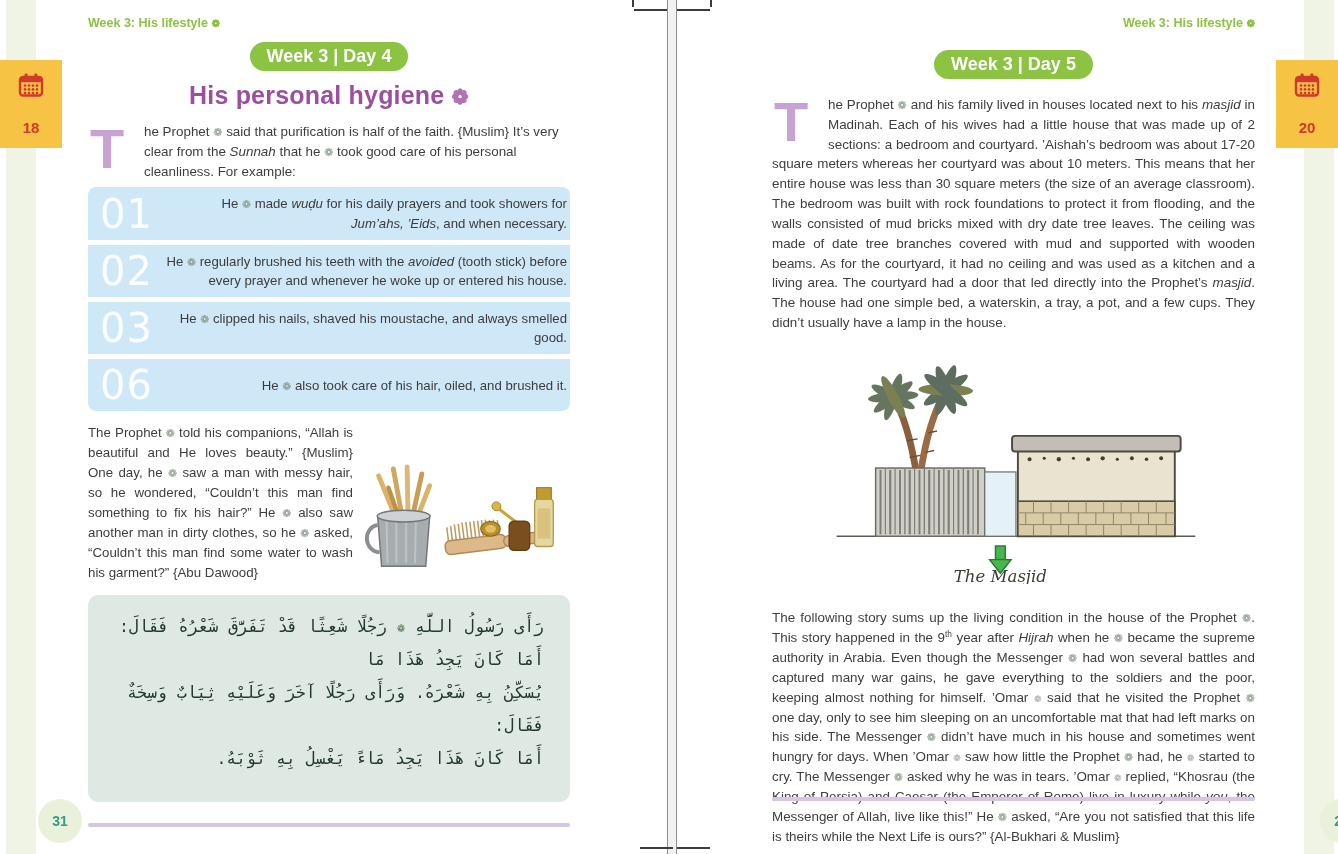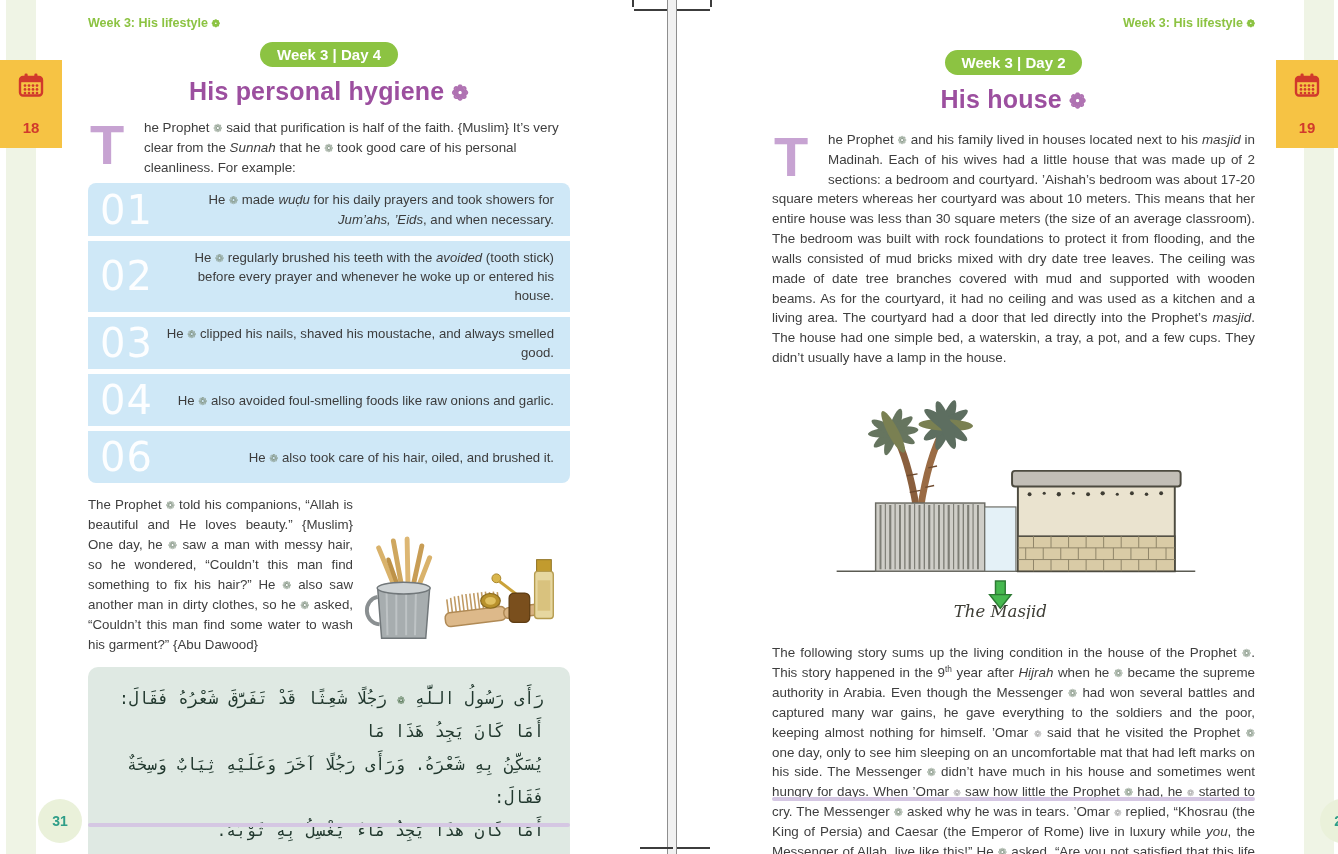--- a/index.html
+++ b/index.html
@@ -30,32 +30,32 @@
   
   .page-header { position:absolute; top:16px; font-size:12.5px; font-weight:600; color:#8cc342; }
   .page-header .sym { color:#8cc342; }
 
   
   .col { position:absolute; top:40px; }
   .col-left  { left:88px;  width:482px; }
   .col-right { left:772px; width:483px; }
 
   .day-badge { display:table; margin:2px auto 0; background:#8cc342; color:#fff;
-               font-weight:bold; font-size:15px; padding:4px 17px; border-radius:15px; }
+               font-weight:bold; font-size:18px; padding:4px 17px; border-radius:15px; }
   .page-title { margin-top:10px; text-align:center; font-size:25px; font-weight:bold;
                 color:#9c4f9f; letter-spacing:.2px; }
   .page-title .sym { color:#9c4f9f; opacity:.8; }
 
   .dropcap { float:left; font-size:56px; line-height:44px; font-weight:bold; color:#c7a3d2;
              width:44px; margin:5px 10px 0 2px; }
   .intro { margin-top:12px; font-size:13.4px; line-height:1.48; }
 
   
   .hygiene-list { margin-top:6px; display:flex; flex-direction:column; gap:5px; }
-  .list-item { background:#cfe8f7; display:flex; align-items:center; padding:7px 16px 7px 12px; }
+  .list-item { background:#cfe8f7; display:flex; align-items:center; padding:7px 3px 7px 12px; }
   .list-item:first-child { border-radius:8px 8px 0 0; }
   .list-item:last-child  { border-radius:0 0 8px 8px; }
   .item-num { width:66px; flex-shrink:0; font-family:"DejaVu Sans", sans-serif;
               font-size:40px; line-height:.95; color:rgba(255,255,255,.95); letter-spacing:1px; }
   .item-text { flex:1; font-size:13.2px; line-height:1.45; color:#3c3c3c;text-align:right; }
 
   
   .para-photo-row { margin-top:12px; display:flex; align-items:flex-end; }
   .companions-para { width:265px; text-align:justify; font-size:13.3px; line-height:1.5; }
   .hygiene-photo { margin-left:8px; margin-top:2px; }
@@ -137,21 +137,21 @@
       <circle cx="7" cy="16.4" r="1.35"></circle>
         <circle cx="11" cy="16.4" r="1.35"></circle>
         <circle cx="15" cy="16.4" r="1.35"></circle>
         <circle cx="19" cy="16.4" r="1.35"></circle>
       <circle cx="7" cy="20" r="1.35"></circle>
         <circle cx="11" cy="20" r="1.35"></circle>
         <circle cx="15" cy="20" r="1.35"></circle>
         <circle cx="19" cy="20" r="1.35"></circle>
     </g>
   </svg>
-  <span class="tab-num">19</span>
+  <span class="tab-num">20</span>
 </div>
 
 <div class="page-header" style="left:88px;">Week 3: His lifestyle <span class="sym sym-pbuh">❁</span></div>
 <div class="page-header" style="left:772px; width:483px; text-align:right;">Week 3: His lifestyle <span class="sym sym-pbuh">❁</span></div>
 
 <div class="col col-left">
 
   <div class="day-badge">Week 3 | Day 4</div>
   <h1 class="page-title">His personal hygiene <span class="sym sym-pbuh">❁</span></h1>
 
@@ -165,24 +165,20 @@
       <div class="item-num">01</div>
       <div class="item-text">He <span class="sym sym-pbuh">❁</span> made <em>wuḍu</em> for his daily prayers and took showers for <em>Jum’ahs, ’Eids</em>, and when necessary.</div>
     </div>
     <div class="list-item">
       <div class="item-num">02</div>
       <div class="item-text">He <span class="sym sym-pbuh">❁</span> regularly brushed his teeth with the <em>avoided</em> (tooth stick) before every prayer and whenever he woke up or entered his house.</div>
     </div>
     <div class="list-item">
       <div class="item-num">03</div>
       <div class="item-text">He <span class="sym sym-pbuh">❁</span> clipped his nails, shaved his moustache, and always smelled good.</div>
-    </div>
-    <div class="list-item">
-      <div class="item-num">04</div>
-      <div class="item-text">He <span class="sym sym-pbuh">❁</span> also avoided foul-smelling foods like raw onions and garlic.</div>
     </div>
     <div class="list-item">
       <div class="item-num">06</div>
       <div class="item-text">He <span class="sym sym-pbuh">❁</span> also took care of his hair, oiled, and brushed it.</div>
     </div>
   </div>
 
   <div class="para-photo-row">
     <div class="companions-para">The Prophet <span class="sym sym-pbuh">❁</span> told his companions, “Allah is beautiful and He loves beauty.” {Muslim} One day, he <span class="sym sym-pbuh">❁</span> saw a man with messy hair, so he wondered, “Couldn’t this man find something to fix his hair?” He <span class="sym sym-pbuh">❁</span> also saw another man in dirty clothes, so he <span class="sym sym-pbuh">❁</span> asked, “Couldn’t this man find some water to wash his garment?” {Abu Dawood}</div>
     <svg class="hygiene-photo" width="206" height="122" viewBox="0 0 210 122">
@@ -246,22 +242,21 @@
   </div>
 </div>
 
 <div class="divider left-pg"></div>
 <div class="page-num-circle left-pg">
   <span>31</span>
 </div>
 
 <div class="col col-right">
 
-  <div class="day-badge" style="margin-top:10px;">Week 3 | Day 2</div>
-  <h1 class="page-title">His house <span class="sym sym-pbuh">❁</span></h1>
+  <div class="day-badge" style="margin-top:10px;">Week 3 | Day 5</div>
 
   <div class="body-para" style="margin-top:16px;">
     <span class="dropcap">T</span>
     <span>he Prophet <span class="sym sym-pbuh">❁</span> and his family lived in houses located next to his <em>masjid</em> in Madinah. Each of his wives had a little house that was made up of 2 sections: a bedroom and courtyard. ’Aishah’s bedroom was about 17-20 square meters whereas her courtyard was about 10 meters. This means that her entire house was less than 30 square meters (the size of an average classroom). The bedroom was built with rock foundations to protect it from flooding, and the walls consisted of mud bricks mixed with dry date tree leaves. The ceiling was made of date tree branches covered with mud and supported with wooden beams. As for the courtyard, it had no ceiling and was used as a kitchen and a living area. The courtyard had a door that led directly into the Prophet’s <em>masjid</em>. The house had one simple bed, a waterskin, a tray, a pot, and a few cups. They didn’t usually have a lamp in the house.</span>
   </div>
 
   <svg class="illustration" width="390" height="229" viewBox="0 0 400 235">
 
     <path d="M18 186 H386" stroke="#5a5a52" stroke-width="1.6"></path>
 

